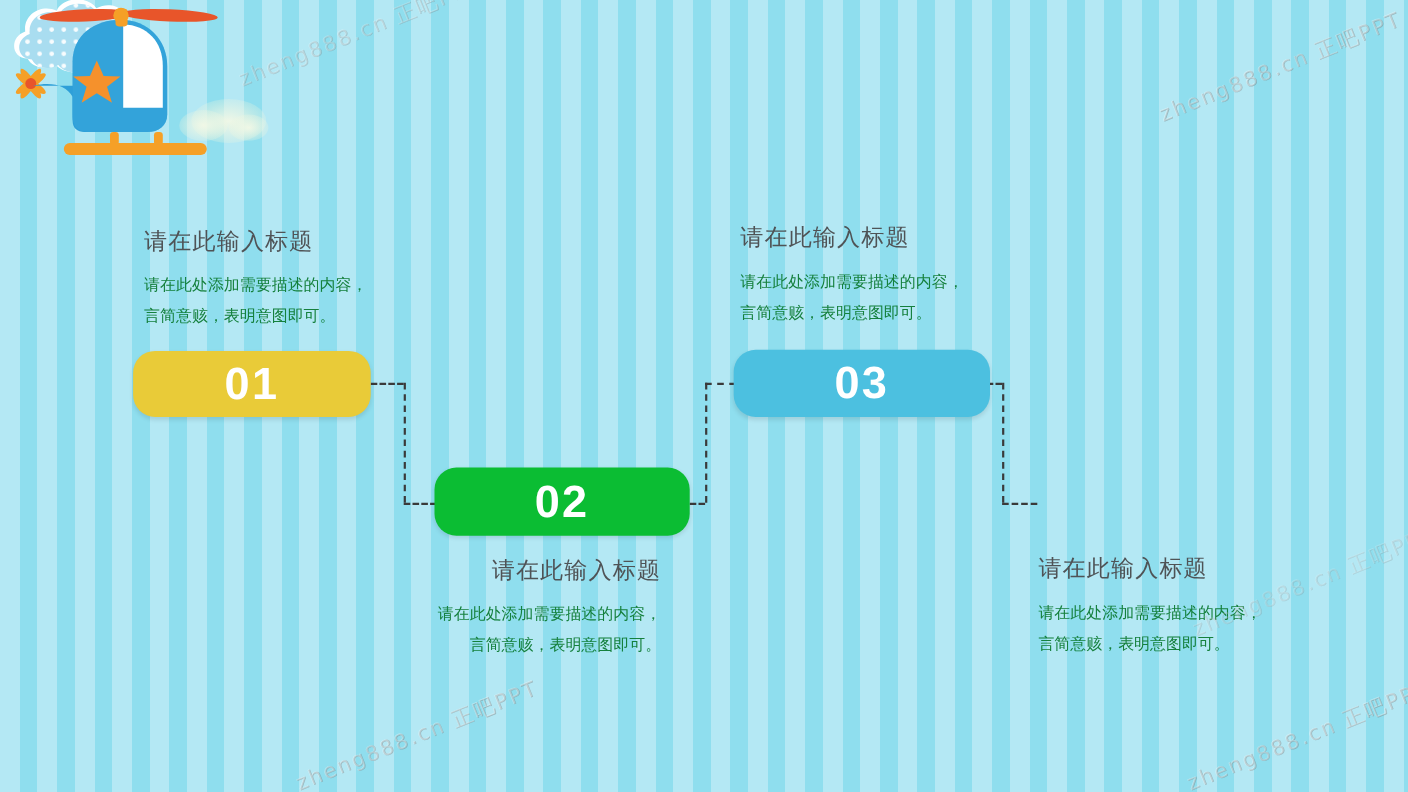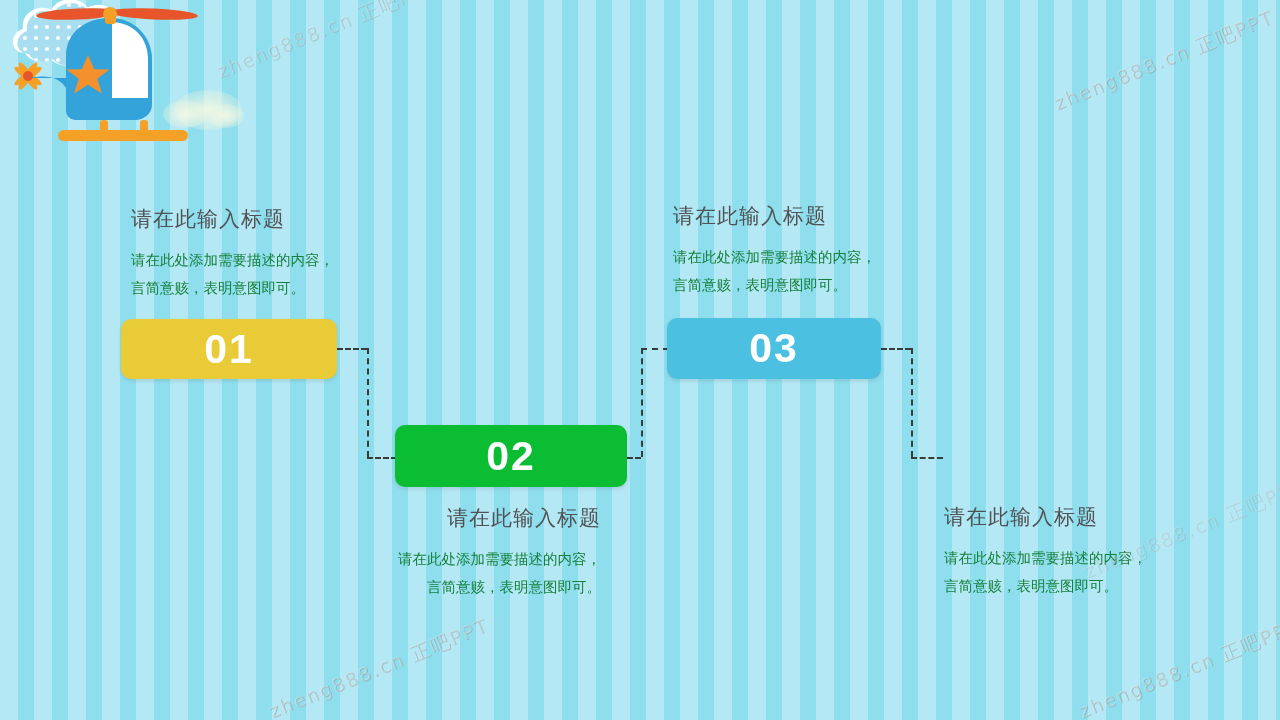--- a/index.html
+++ b/index.html
@@ -89,35 +89,35 @@
     height: 0;
   }
   .conn-v {
     border-left: 2px dashed #3a3a3a;
     width: 0;
   }
 
   
   .pill {
     position: absolute;
-    border-radius: 10px;
+    border-radius: 20px;
     display: flex;
     align-items: center;
     justify-content: center;
     color: #ffffff;
     font-size: 41px;
     font-weight: bold;
     font-family: "Liberation Sans", sans-serif;
     letter-spacing: 2px;
     box-shadow: 0 2px 4px rgba(0,0,0,0.10);
   }
 
   #pill-01 { left: 121px;  top: 319px; width: 216px; height: 60px; background: #e9cb38; }
   #pill-02 { left: 395px;  top: 425px; width: 232px; height: 62px; background: #0bbd33; }
-  #pill-03 { left: 667px;  top: 318px; width: 214px; height: 61px; background: #4cc0e0; }
+  #pill-03 { left: 667px;  top: 318px; width: 233px; height: 61px; background: #4cc0e0; }
   #pill-04 { left: 941px;  top: 424px; width: 219px; height: 63px; background: #e8552a; }
 
   
   .txt-block { position: absolute; }
   .block-title {
     font-size: 21px;
     color: #4f5356;
     font-family: Liberation Mono, monospace;
     letter-spacing: 1px;
     white-space: nowrap;

